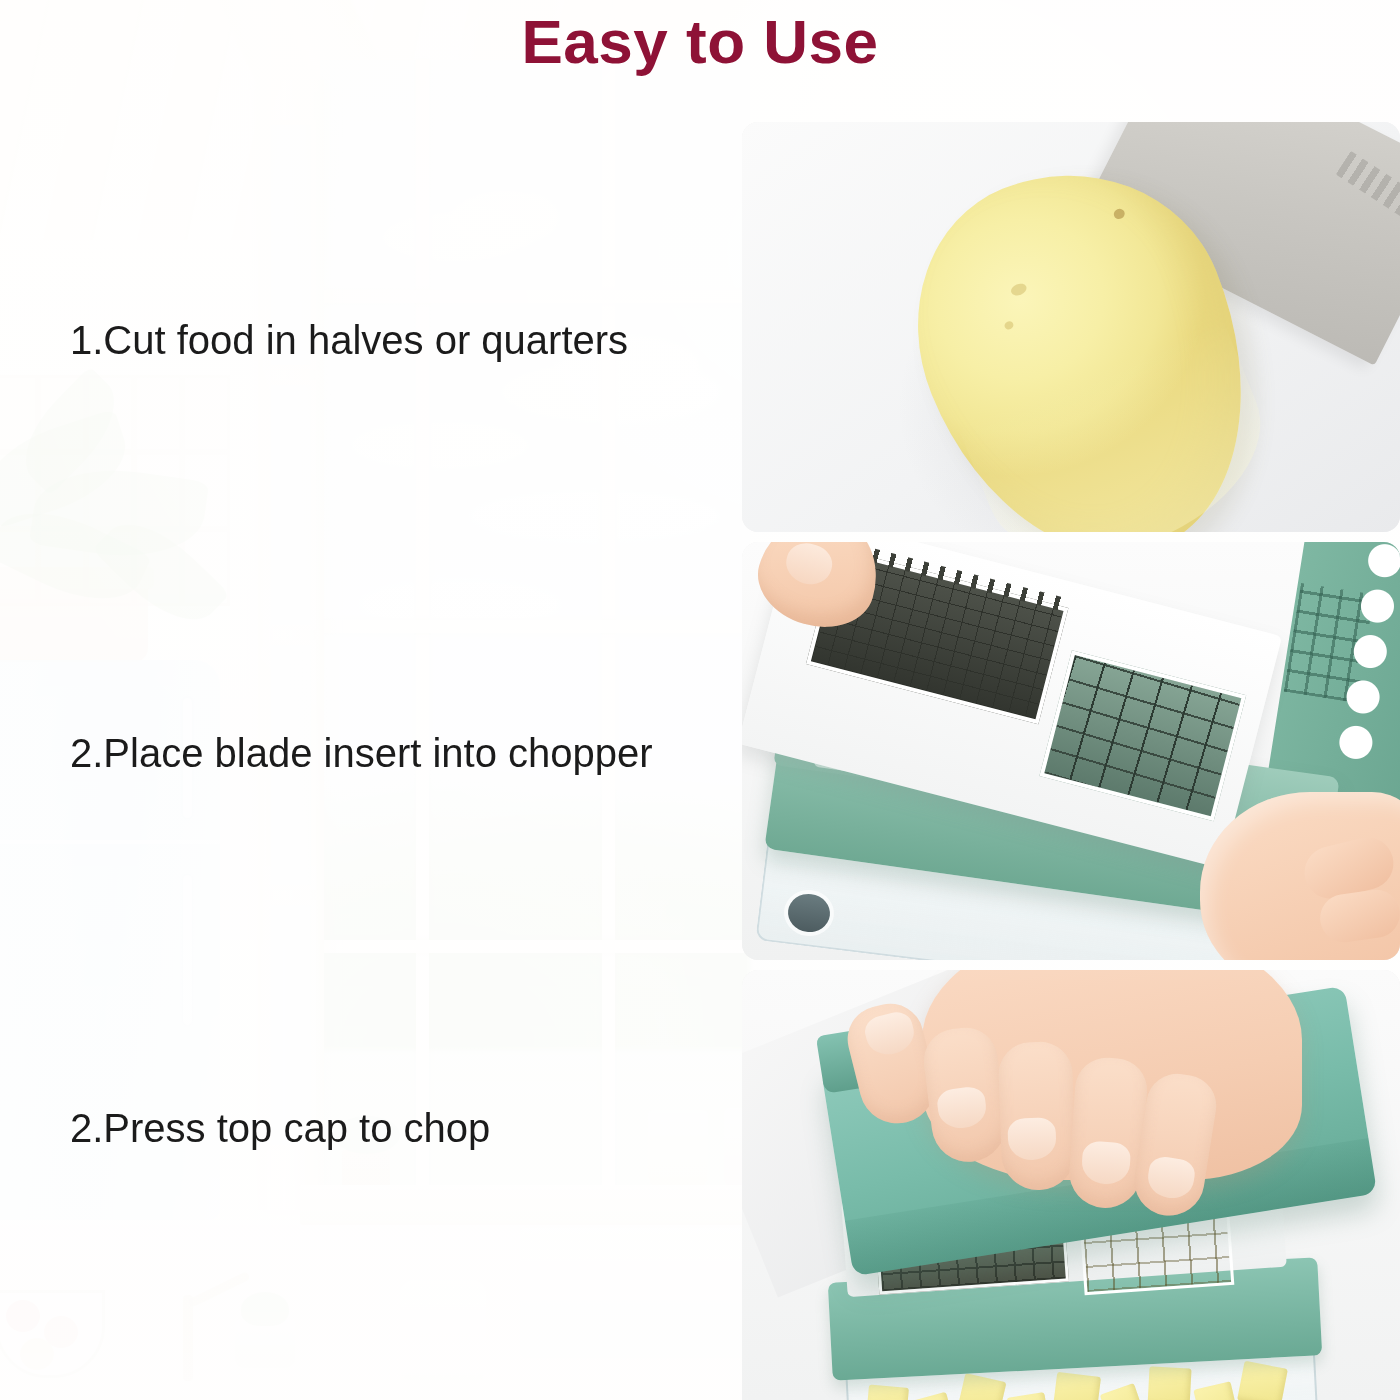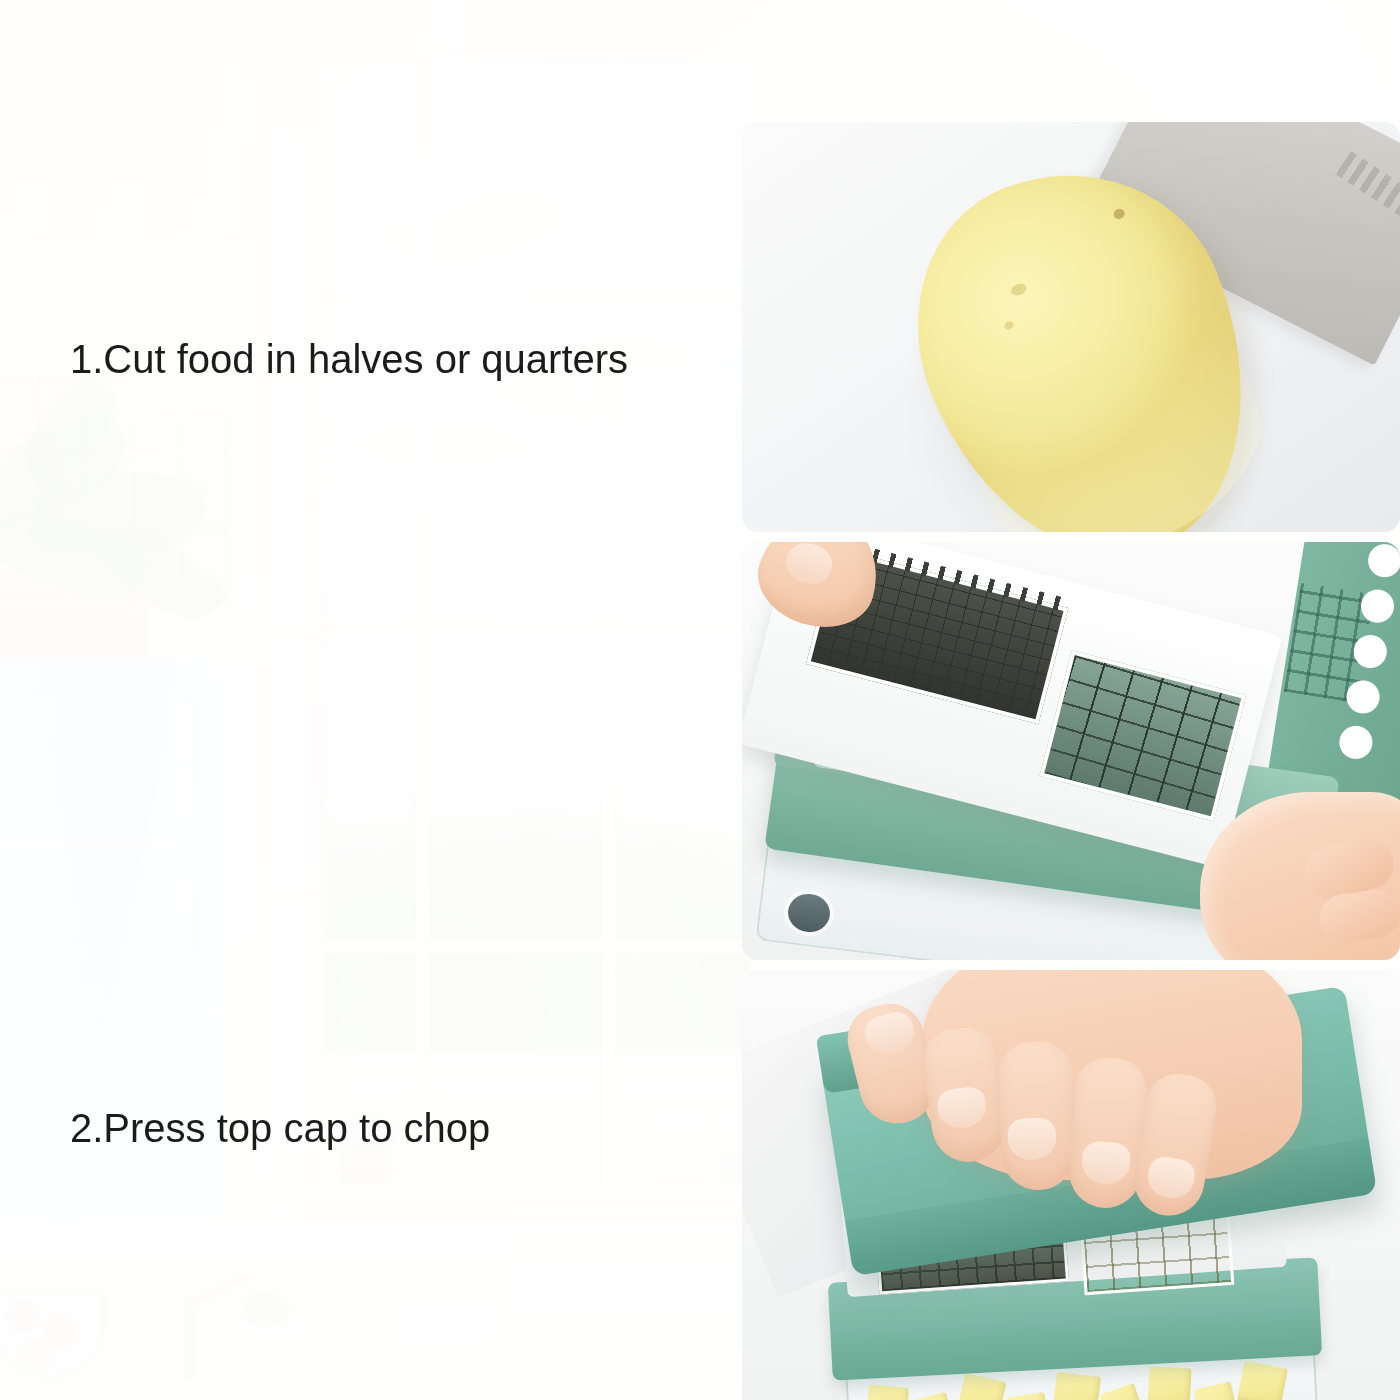--- a/index.html
+++ b/index.html
@@ -189,21 +189,21 @@
     font-size:62px; font-weight:bold; letter-spacing:.5px;
     color:#8e1236;
     text-shadow:0 1px 0 rgba(255,255,255,.6);
   }
 
   .step{
     position:absolute; left:70px;
     font-size:40px; color:#1b1b1b; white-space:nowrap;
     font-family:"Liberation Sans", sans-serif;
   }
-  #step-1{ top:337px; }
+  #step-1{ top:318px; }
   #step-2{ top:731px; }
   #step-3{ top:1106px; }
 
   
   .panel{
     position:absolute; left:742px; width:658px;
     overflow:hidden; background:#f2f2f2;
   }
   #panel-1{ top:122px; height:410px; border-radius:16px; }
   #panel-2{ top:542px; height:418px; border-radius:16px 16px 16px 16px; }
@@ -507,22 +507,24 @@
   <div class="fruit" style="left:6px;top:1300px;background:#e8736f;"></div>
   <div class="fruit" style="left:44px;top:1316px;background:#ef8d7c;"></div>
   <div class="fruit" style="left:20px;top:1338px;background:#f0c78a;"></div>
 
   <div class="wash"></div>
   <div class="wash2"></div>
 </div>
 
 <div id="content">
 
+  <div class="title" style="color: rgb(142, 18, 54);">Easy to Use</div>
 
   <div class="step" id="step-1" style="color: rgb(27, 27, 27);">1.Cut food in halves or quarters</div>
+  <div class="step" id="step-2" style="color: rgb(27, 27, 27);">2.Place blade insert into chopper</div>
   <div class="step" id="step-3" style="color: rgb(27, 27, 27);">2.Press top cap to chop</div>
 
   <div class="panel" id="panel-1">
     <div class="board"></div>
     <div class="knife"></div>
     <div class="board-shadow"></div>
     <div class="potato">
       <div class="facet"></div>
       <div class="eye" style="left:36%;top:24%;width:16px;height:11px;"></div>
       <div class="eye" style="left:30%;top:32%;width:9px;height:8px;"></div>

